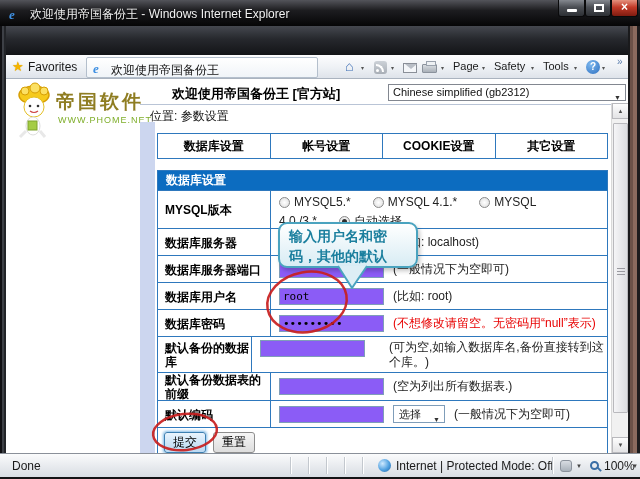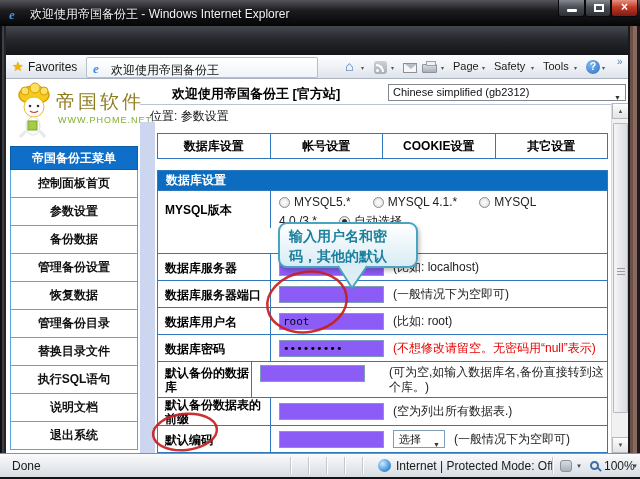--- a/index.html
+++ b/index.html
@@ -97,21 +97,21 @@
 
   
   .border-left { position:absolute; left:0; top:26px; width:6px; height:453px;
     background:linear-gradient(90deg,#101013 0 2px,#3d4046 2px 4px,#222428 4px 6px); }
   .border-right { position:absolute; left:628px; top:26px; width:12px; height:453px;
     background:linear-gradient(90deg,#1a1a1c 0 2px,#6b5148 2px 5px,#8a6a5e 5px 9px,#1c1b1d 9px 12px); }
   .border-bottom { position:absolute; left:0; top:477px; width:640px; height:2px; background:#121214; }
 
   
   .content { position:absolute; left:6px; top:79px; width:622px; height:374px; background:#fff; overflow:hidden; }
-  .logo-name { position:absolute; left:50px; top:10px; font-size:19px; font-weight:normal;
+  .logo-name { position:absolute; left:50px; top:10px; font-size:19px; font-weight:bold;
     color:#8f7d22; letter-spacing:3px; }
   .logo-site { position:absolute; left:52px; top:36px; font-size:9px; font-weight:normal;
     color:#7fae2a; letter-spacing:1px; }
   .page-title { position:absolute; left:166px; top:6px; font-size:13px; font-weight:bold; color:#000; }
   .lang-select { position:absolute; left:382px; top:5px; width:238px; height:17px; background:#fff;
     border:1px solid #828790; font-size:11px; color:#111; line-height:15px; padding-left:4px; }
   .sel-arrow { position:absolute; right:4px; top:5px; font-size:7px; color:#333; }
   .title-rule { position:absolute; left:134px; top:25px; width:486px; height:0; border-top:1px solid #b9c4d6; }
   .breadcrumb { position:absolute; left:144px; top:29px; font-size:12px; color:#111; }
   .lav-strip { position:absolute; left:134px; top:43px; width:15px; height:331px; background:#ccd6ef; }
@@ -285,54 +285,41 @@
 
     <span class="page-title">欢迎使用帝国备份王 [官方站]</span>
     <div class="lang-select">
       <span>Chinese simplified (gb2312)</span>
       <span class="sel-arrow">▼</span>
     </div>
     <div class="title-rule"></div>
     <span class="breadcrumb">位置: 参数设置</span>
     <div class="lav-strip"></div>
 
-    <div class="sidebar">
-      <div class="side-head">帝国备份王菜单</div>
-      <div class="side-item">控制面板首页</div>
-      <div class="side-item">参数设置</div>
-      <div class="side-item">备份数据</div>
-      <div class="side-item">管理备份设置</div>
-      <div class="side-item">恢复数据</div>
-      <div class="side-item">管理备份目录</div>
-      <div class="side-item">替换目录文件</div>
-      <div class="side-item">执行SQL语句</div>
-      <div class="side-item">说明文档</div>
-      <div class="side-item">退出系统</div>
-    </div>
 
     <div class="tabsrow">
       <div class="ptab">数据库设置</div>
       <div class="ptab">帐号设置</div>
       <div class="ptab">COOKIE设置</div>
       <div class="ptab">其它设置</div>
     </div>
 
     <div class="formtable">
       <div class="fhead">数据库设置</div>
 
       <div class="frow" style="height:38px;">
         <div class="flabel">MYSQL版本</div>
         <div class="fvalue" style="align-items:flex-start;">
           <div class="radiowrap">
             <span class="ropt"><span class="radio"></span><span>MYSQL5.*</span></span><span class="ropt"><span class="radio"></span><span>MYSQL 4.1.*</span></span><span class="ropt"><span class="radio"></span><span>MYSQL 4.0,/3.*</span></span><span class="ropt"><span class="radio checked"></span><span>自动选择</span></span>
           </div>
         </div>
       </div>
 
-      <div class="frow" style="height:27px;margin-top:25px;">
+      <div class="frow" style="height:27px;">
         <div class="flabel">数据库服务器</div>
         <div class="fvalue">
             <input class="tinput" value="" style="">
             <span class="note">(比如: localhost)</span>
           </div>
       </div>
 
       <div class="frow" style="height:27px;">
         <div class="flabel">数据库服务器端口</div>
         <div class="fvalue">

